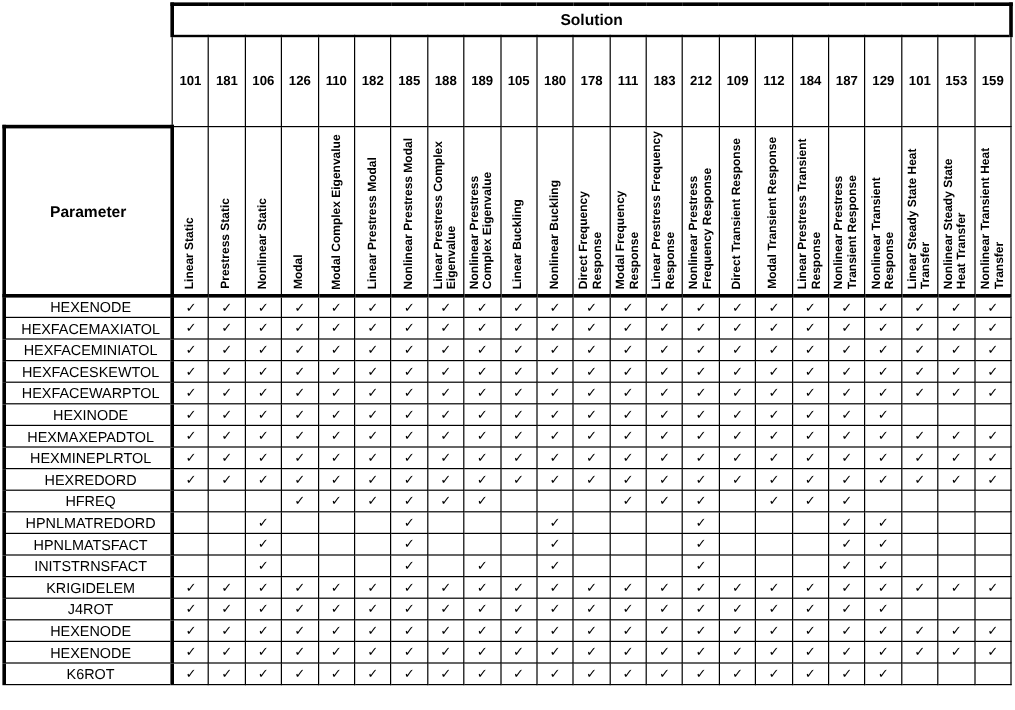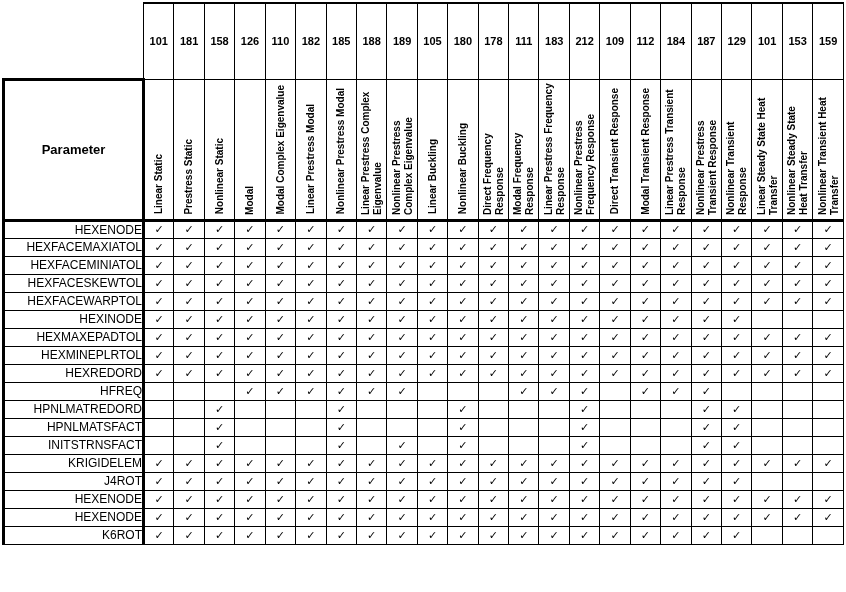--- a/index.html
+++ b/index.html
@@ -81,21 +81,21 @@
     vertical-align: middle;
   }
   
   td.pname {
     border: 1px solid #000;
     border-left: 3px solid #000;
     border-right: 3px solid #000;
     height: 18px;
     font-size: 12px;
     font-weight: normal;
-    text-align: right;
+    text-align: center;
     vertical-align: middle;
     padding-left: 4px;
     white-space: nowrap;
   }
   
   td.chk {
     border: 1px solid #000;
     height: 18px;
     font-size: 11px;
     text-align: center;
@@ -109,25 +109,29 @@
 </head>
 <body>
 
 <div class="screen">
   <table class="matrix">
     <colgroup>
       <col style="width:140px">
       <col span="23">
     </colgroup>
     <thead>
+      <tr>
+        <td class="blank"></td>
+        <th class="solution-h" colspan="23">Solution</th>
+      </tr>
       <tr id="codes-row" class="codes-row">
         <td class="blank"></td>
       <td class="code first-sol">101</td>
           <td class="code">181</td>
-          <td class="code">158</td>
+          <td class="code">106</td>
           <td class="code">126</td>
           <td class="code">110</td>
           <td class="code">182</td>
           <td class="code">185</td>
           <td class="code">188</td>
           <td class="code">189</td>
           <td class="code">105</td>
           <td class="code">180</td>
           <td class="code">178</td>
           <td class="code">111</td>

